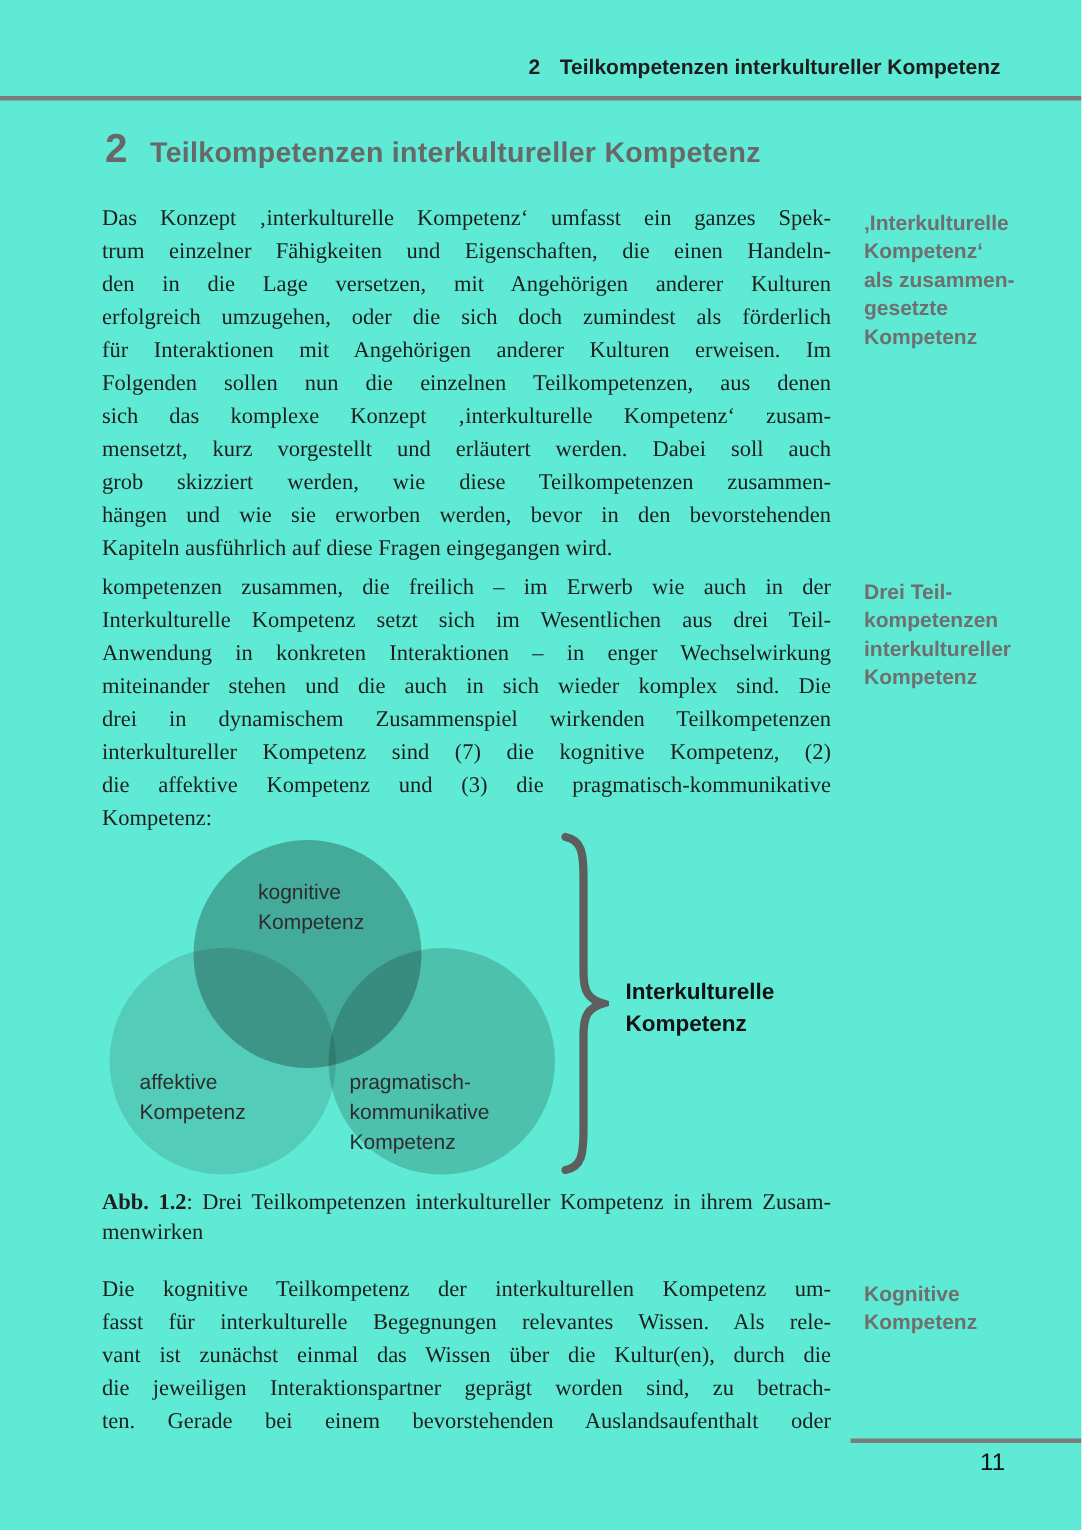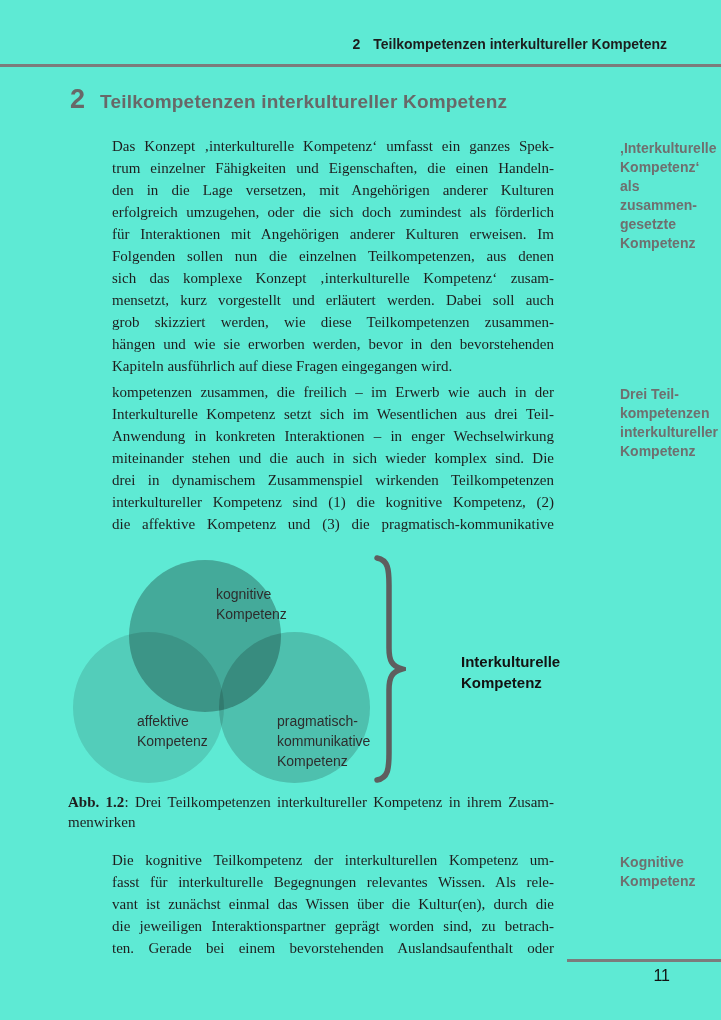--- a/index.html
+++ b/index.html
@@ -48,21 +48,21 @@
 
   
   .body-par {
     position: absolute;
     left: 68px;
     width: 486px;
     font-size: 15px;
     line-height: 22px;
     color: #1e1e1e;
   }
-  .tline { display: block; margin-left: 44px; }
+  .tline { display: block; }
   .justify .tline { text-align: justify; text-align-last: justify; }
   .justify .tlast { text-align-last: left; }
   .justify-all .tline { text-align: justify; text-align-last: justify; }
   .p1 { top: 135px; }
   .p2 { top: 381px; }
   .p3 { top: 849px; }
 
   
   .margin-note {
     position: absolute;
@@ -171,22 +171,23 @@
       <span class="tline">hängen und wie sie erworben werden, bevor in den bevorstehenden</span>
       <span class="tline tlast">Kapiteln ausführlich auf diese Fragen eingegangen wird.</span>
     </div>
 
   <div class="body-par p2 justify">
       <span class="tline">kompetenzen zusammen, die freilich – im Erwerb wie auch in der</span>
       <span class="tline">Interkulturelle Kompetenz setzt sich im Wesentlichen aus drei Teil-</span>
       <span class="tline">Anwendung in konkreten Interaktionen – in enger Wechselwirkung</span>
       <span class="tline">miteinander stehen und die auch in sich wieder komplex sind. Die</span>
       <span class="tline">drei in dynamischem Zusammenspiel wirkenden Teilkompetenzen</span>
-      <span class="tline">interkultureller Kompetenz sind (1) die kognitive Kompetenz, (2)</span>
+      <span class="tline">interkultureller Kompetenz sind (7) die kognitive Kompetenz, (2)</span>
       <span class="tline">die affektive Kompetenz und (3) die pragmatisch-kommunikative</span>
+      <span class="tline tlast">Kompetenz:</span>
     </div>
 
   <div class="margin-note mn1">
       <span class="tline">‚Interkulturelle</span>
       <span class="tline">Kompetenz‘</span>
       <span class="tline">als zusammen-</span>
       <span class="tline">gesetzte</span>
       <span class="tline tlast">Kompetenz</span>
     </div>
   <div class="margin-note mn2">

